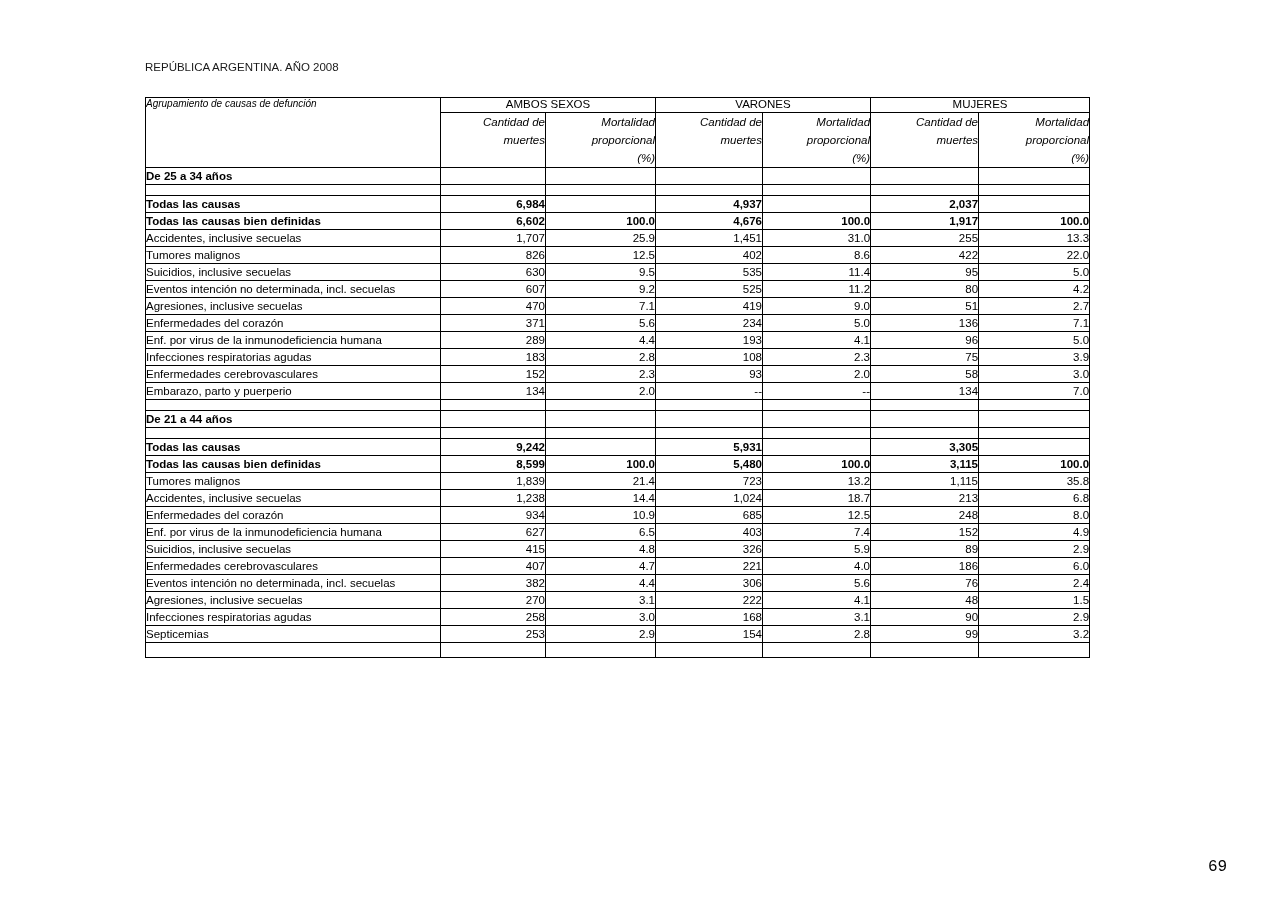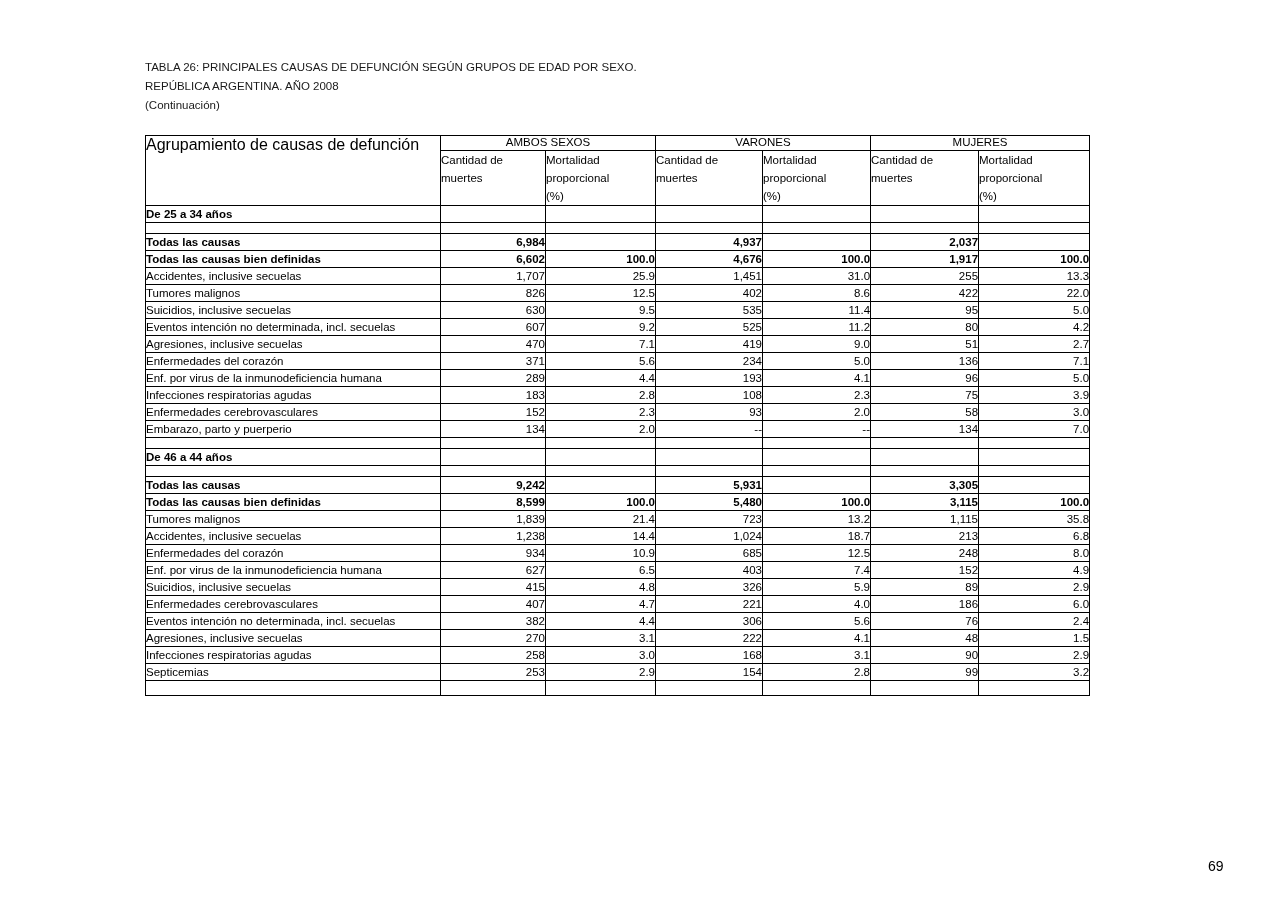--- a/index.html
+++ b/index.html
@@ -40,32 +40,34 @@
     vertical-align: top;
   }
   .grp-head {
     text-align: center;
     font-size: 11.5px;
     font-weight: bold;
     padding: 4px 0 4px 0;
     height: 14px;
   }
   .col-head {
-    text-align: left;
+    text-align: right;
     font-size: 11.5px;
     font-weight: bold;
     line-height: 18px;
     padding: 5px 2px 6px 2px;
     vertical-align: top;
+    font-style: italic;
   }
   .stub-head {
-    font-size: 16px;
+    font-size: 10px;
     font-weight: bold;
     padding: 6px 0 0 5px;
     vertical-align: top;
+    font-style: italic;
   }
   .cell-label {
     font-size: 11.5px;
     padding: 2px 0 2px 5px;
     line-height: 16px;
     border-top: none;
     border-bottom: none;
   }
   .cell-num {
     font-size: 11.5px;
@@ -89,32 +91,31 @@
   }
   .bottom-pad td {
     height: 14px;
     border-top: none;
     border-bottom: none;
   }
   .page-number {
     position: absolute;
     left: 1063px;
     top: 800px;
-    font-size: 14px;
+    font-size: 16px;
+    font-family: Liberation Mono, monospace;
   }
 </style>
 </head>
 <body>
 
 <div class="page">
 
   <div class="title-block">
-    <div class="title-line">TABLA 26: PRINCIPALES CAUSAS DE DEFUNCIÓN SEGÚN GRUPOS DE EDAD POR SEXO.</div>
     <div class="title-line">REPÚBLICA ARGENTINA. AÑO 2008</div>
-    <div class="title-line">(Continuación)</div>
   </div>
 
   <table class="report">
     <colgroup>
       <col style="width:295px">
       <col style="width:105px">
       <col style="width:110px">
       <col style="width:107px">
       <col style="width:108px">
       <col style="width:108px">
@@ -287,21 +288,21 @@
         <tr class="spacer">
           <td></td>
           <td></td>
           <td></td>
           <td></td>
           <td></td>
           <td></td>
           <td></td>
         </tr>
         <tr class="row-section">
-          <td class="cell-label">De 46 a 44 años</td>
+          <td class="cell-label">De 21 a 44 años</td>
           <td class="cell-num"></td>
           <td class="cell-num"></td>
           <td class="cell-num"></td>
           <td class="cell-num"></td>
           <td class="cell-num"></td>
           <td class="cell-num"></td>
         </tr>
         <tr class="spacer">
           <td></td>
           <td></td>

